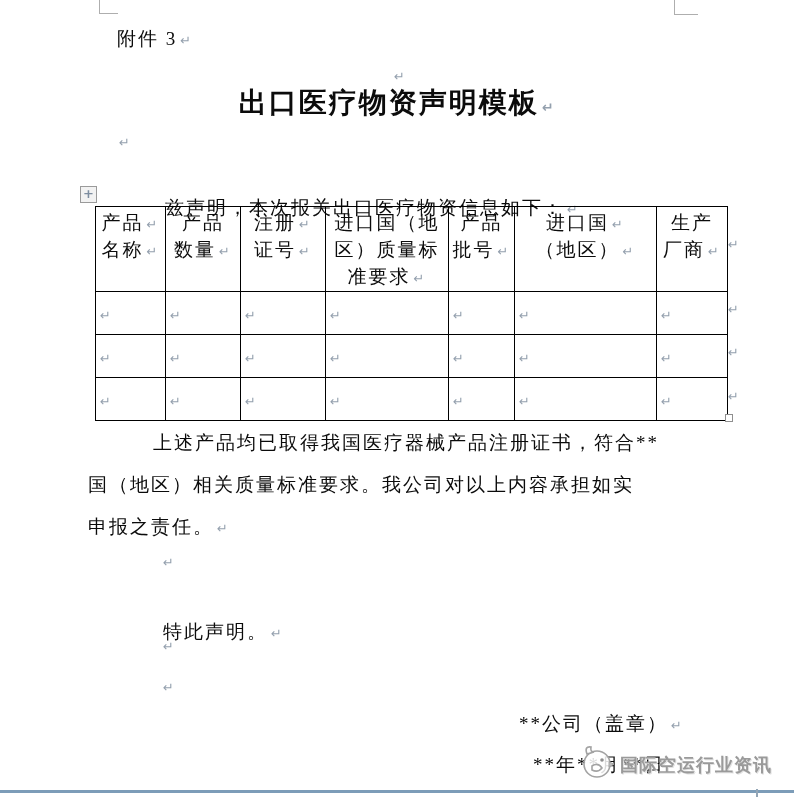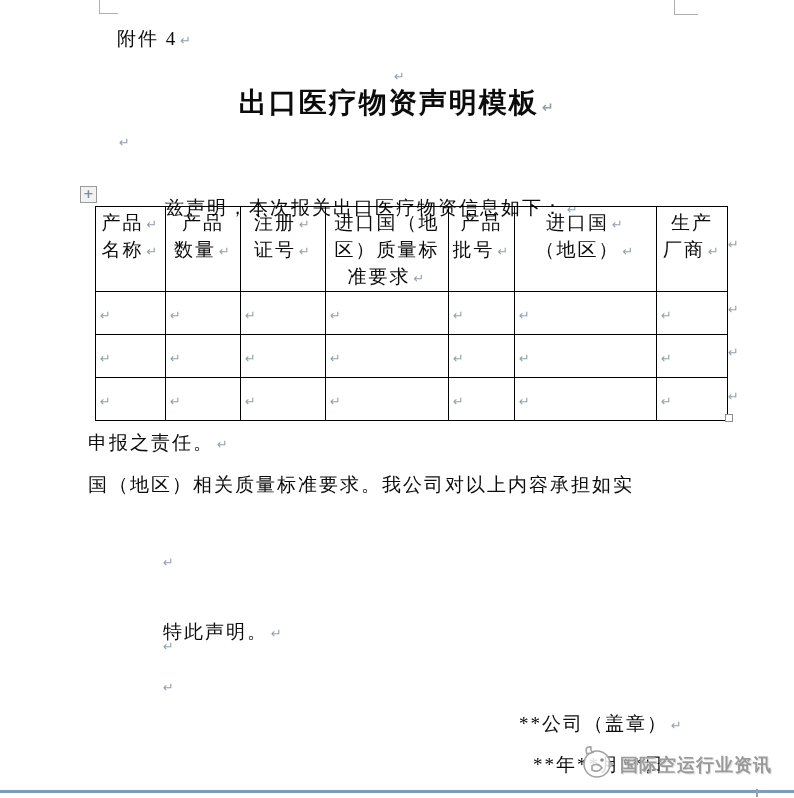--- a/index.html
+++ b/index.html
@@ -78,21 +78,21 @@
 </style>
 </head>
 <body>
 
 <span class="cropline" style="left:99px;top:0;width:1px;height:13px;"></span>
 <span class="cropline" style="left:99px;top:13px;width:19px;height:1px;"></span>
 <span class="cropline" style="left:674px;top:0;width:1px;height:14px;"></span>
 <span class="cropline" style="left:674px;top:14px;width:24px;height:1px;"></span>
 
 <div class="abs doc-text attachment">
-  <span>附件 4</span><span class="pm">↵</span>
+  <span>附件 3</span><span class="pm">↵</span>
 </div>
 
 <span class="pm block" style="left:119px;top:136px;">↵</span>
 <span class="pm block" style="left:394px;top:70px;">↵</span>
 
 <div class="abs title-line">
   <span>出口医疗物资声明模板</span><span class="pm">↵</span>
 </div>
 
 <div class="abs doc-text intro">
@@ -173,24 +173,25 @@
 </tbody>
   </table>
 
 <span class="pm block row-end-mark" style="top:238px;">↵</span>
 <span class="pm block row-end-mark" style="top:303px;">↵</span>
 <span class="pm block row-end-mark" style="top:346px;">↵</span>
 <span class="pm block row-end-mark" style="top:390px;">↵</span>
 <div class="abs resize-handle"></div>
 
 <div class="abs para">
+  <div class="para-line indent">上述产品均已取得我国医疗器械产品注册证书，符合**</div>
+  <div class="para-line">国（地区）相关质量标准要求。我公司对以上内容承担如实</div>
   <div class="para-line">
     <span>申报之责任。</span><span class="pm">↵</span>
   </div>
-  <div class="para-line">国（地区）相关质量标准要求。我公司对以上内容承担如实</div>
 </div>
 
 <span class="pm block" style="left:163px;top:556px;">↵</span>
 <div class="abs doc-text closing">
   <span>特此声明。</span><span class="pm">↵</span>
 </div>
 <span class="pm block" style="left:163px;top:640px;">↵</span>
 <span class="pm block" style="left:163px;top:681px;">↵</span>
 
 <div class="abs doc-text signature">

